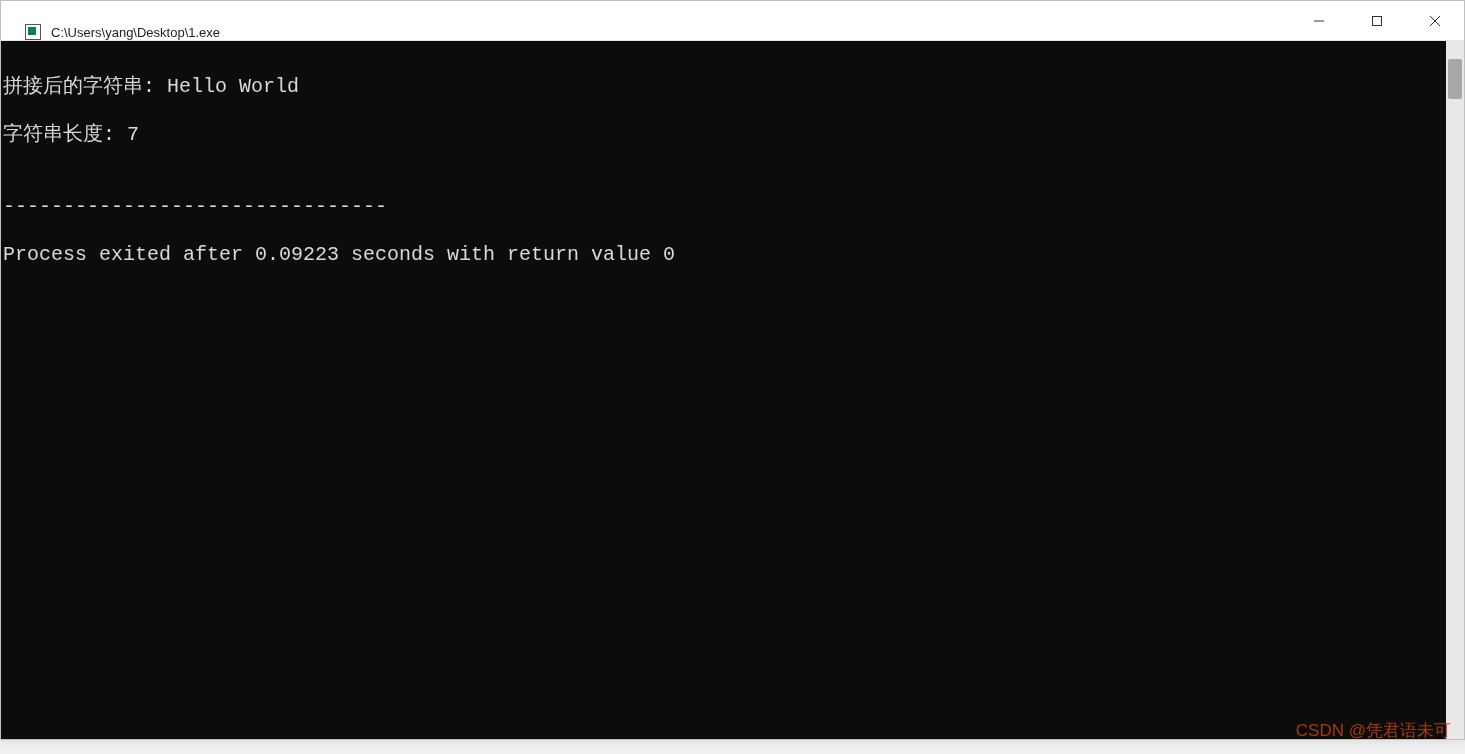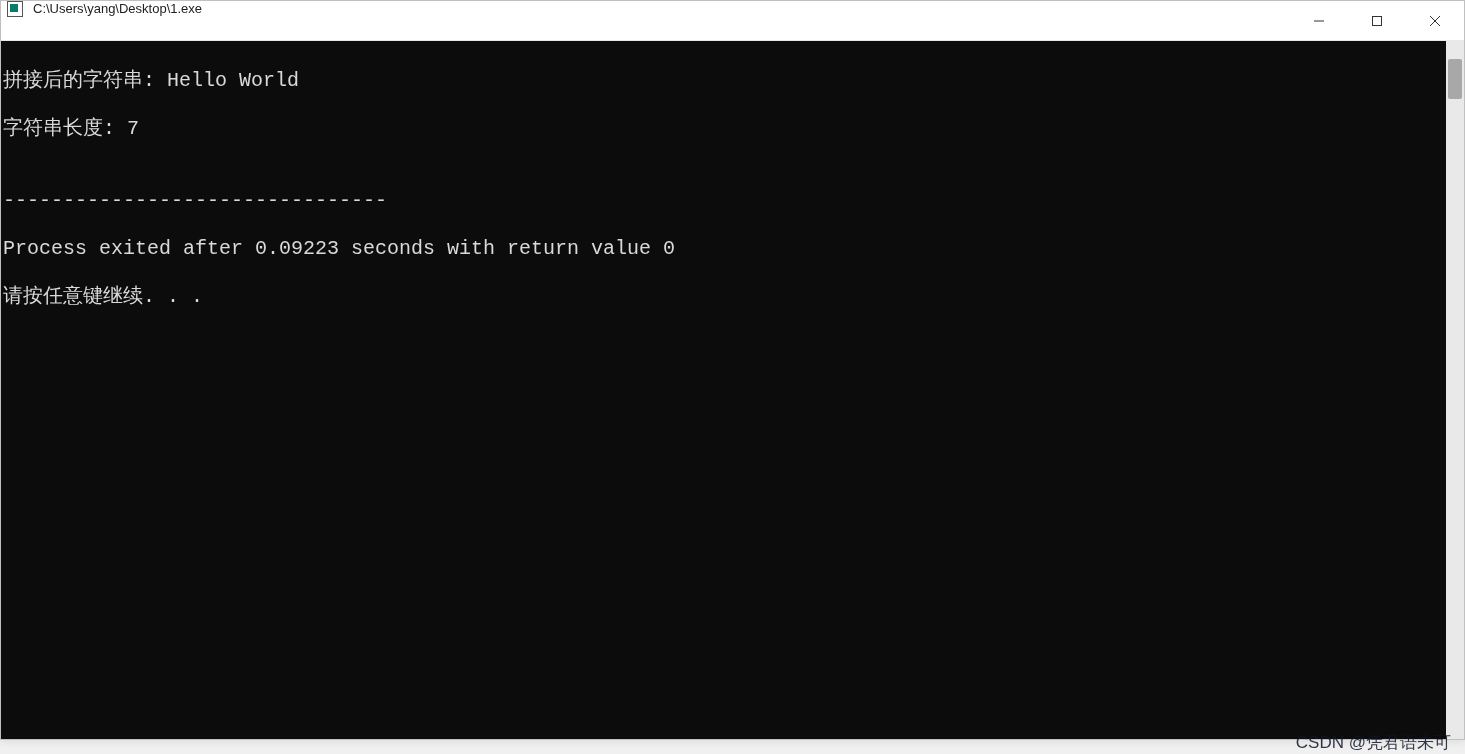--- a/index.html
+++ b/index.html
@@ -21,22 +21,22 @@
       background: #fff;
       border: 1px solid #c0c0c0;
       display: flex;
       flex-direction: column;
       box-shadow: 0 2px 8px rgba(0,0,0,0.08);
     }
     .titlebar {
       height: 40px;
       background: #ffffff;
       display: flex;
-      align-items: flex-start;
-      padding-left: 6px;
+      align-items: flex-end;
+      padding-left: 24px;
       border-bottom: 1px solid #e8e8e8;
       flex-shrink: 0;
     }
     .app-icon {
       width: 16px;
       height: 16px;
       border: 1px solid #555;
       margin-right: 10px;
       position: relative;
       display: inline-block;
@@ -83,21 +83,21 @@
       position: relative;
       overflow: hidden;
     }
     .console {
       flex: 1;
       background: #0c0c0c;
       color: #d9d9d9;
       font-family: "NSimSun", "SimSun", "Consolas", "Courier New", monospace;
       font-size: 20px;
       line-height: 24px;
-      padding: 4px 2px;
+      padding: 10px 2px;
       white-space: pre;
       overflow: hidden;
     }
     .console .line {
       display: block;
     }
     .scrollbar {
       width: 18px;
       background: #e9e9e9;
       position: relative;
@@ -107,23 +107,23 @@
       position: absolute;
       top: 18px;
       left: 2px;
       right: 2px;
       height: 40px;
       background: #a8a8a8;
       border-radius: 2px;
     }
     .watermark {
       position: absolute;
-      bottom: 0;
+      bottom: 12px;
       right: 14px;
-      color: #0f172a;
+      color: #c2410c;
       font-size: 17px;
       font-family: "Microsoft YaHei", sans-serif;
       opacity: 0.85;
       pointer-events: none;
     }
   </style>
 </head>
 <body>
 
 <div class="window">
@@ -149,21 +149,20 @@
       </div>
     </div>
   </div>
   <div class="console-wrap">
     <div class="console">
 <span class="line">拼接后的字符串: Hello World</span>
 <span class="line">字符串长度: 7</span>
 <span class="line"></span>
 <span class="line">--------------------------------</span>
 <span class="line">Process exited after 0.09223 seconds with return value 0</span>
-<span class="line">请按任意键继续. . .</span>
     </div>
     <div class="scrollbar">
       <div class="scroll-thumb"></div>
     </div>
   </div>
 </div>
 
 <div class="watermark">CSDN @凭君语未可</div>
 
 </body></html>

